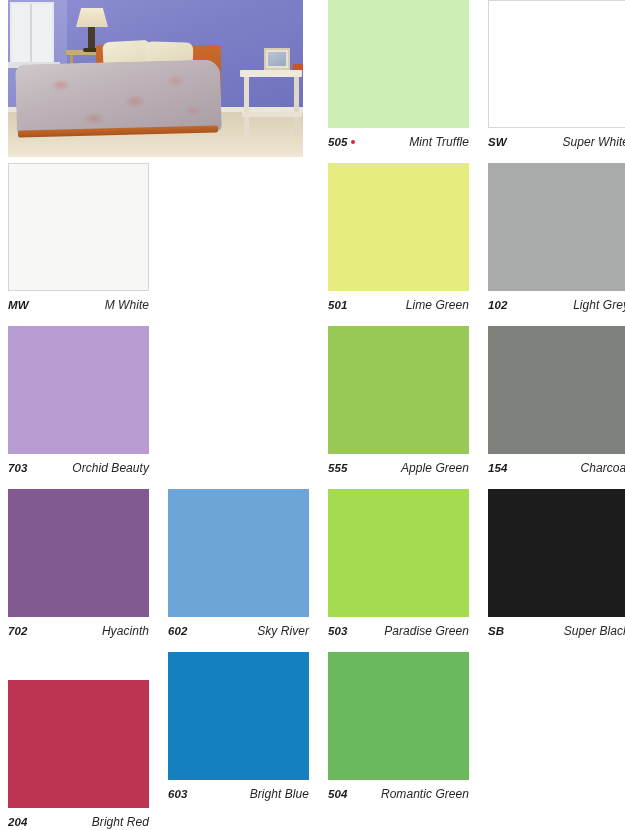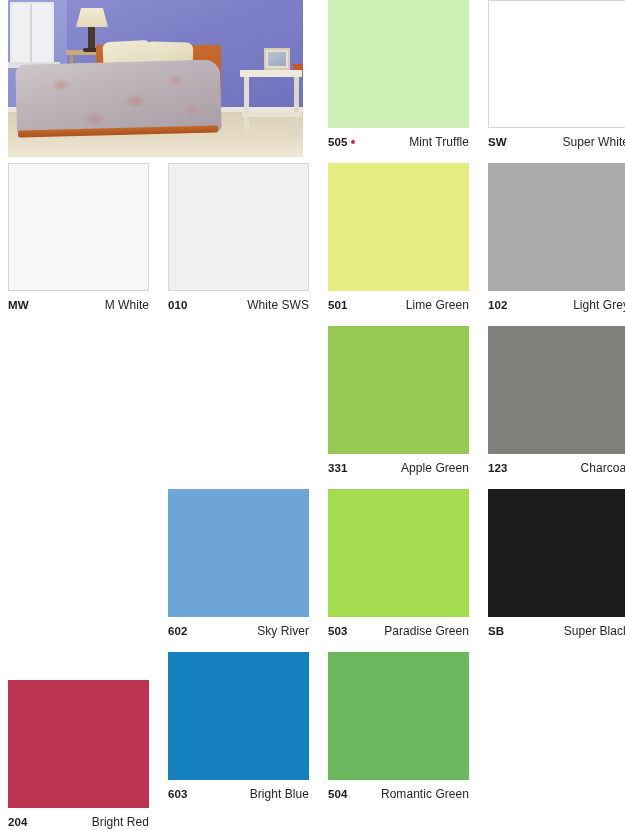--- a/index.html
+++ b/index.html
@@ -10,20 +10,21 @@
     background: #ffffff;
     font-family: "Liberation Sans", sans-serif;
   }
 
   .chart {
     width: 625px;
     height: 830px;
     position: relative;
     background: #ffffff;
     padding: 0;
+    font-style: italic;
   }
 
   .grid {
     display: grid;
     grid-template-columns: repeat(4, 160px);
     grid-template-rows: repeat(5, 163px);
     column-gap: 0px;
     row-gap: 0px;
     padding-left: 8px;
     padding-top: 0px;
@@ -269,53 +270,60 @@
           <span class="name">Super White</span>
         </div>
       </div>
       <div class="cell" style="grid-area: 2 / 1;">
         <div class="swatch bordered" style="background: rgb(247, 247, 246);"></div>
         <div class="caption">
           <span class="code">MW</span>
           <span class="name">M White</span>
         </div>
       </div>
-      <div class="cell" style="grid-area: 2 / 2;">
-        <div class="swatch bordered" style="background: rgb(239, 240, 240);"></div>
-        <div class="caption">
-          <span class="code">010</span>
-          <span class="name">White SWS</span>
-        </div>
-      </div>
       <div class="cell" style="grid-area: 2 / 3;">
         <div class="swatch" style="background: rgb(230, 237, 128);"></div>
         <div class="caption">
           <span class="code">501</span>
           <span class="name">Lime Green</span>
         </div>
       </div>
       <div class="cell" style="grid-area: 2 / 4;">
         <div class="swatch" style="background: rgb(169, 171, 170);"></div>
         <div class="caption">
           <span class="code">102</span>
           <span class="name">Light Grey</span>
         </div>
       </div>
+      <div class="cell" style="grid-area: 3 / 1;">
+        <div class="swatch" style="background: rgb(182, 156, 208);"></div>
+        <div class="caption">
+          <span class="code">703</span>
+          <span class="name">Orchid Beauty</span>
+        </div>
+      </div>
       <div class="cell" style="grid-area: 3 / 3;">
         <div class="swatch" style="background: rgb(152, 201, 86);"></div>
         <div class="caption">
-          <span class="code">331</span>
+          <span class="code">555</span>
           <span class="name">Apple Green</span>
         </div>
       </div>
       <div class="cell" style="grid-area: 3 / 4;">
         <div class="swatch" style="background: rgb(126, 129, 124);"></div>
         <div class="caption">
-          <span class="code">123</span>
+          <span class="code">154</span>
           <span class="name">Charcoal</span>
+        </div>
+      </div>
+      <div class="cell" style="grid-area: 4 / 1;">
+        <div class="swatch" style="background: rgb(128, 90, 144);"></div>
+        <div class="caption">
+          <span class="code">702</span>
+          <span class="name">Hyacinth</span>
         </div>
       </div>
       <div class="cell" style="grid-area: 4 / 2; border-radius: 26px;">
         <div class="swatch" style="background: rgb(109, 165, 217);"></div>
         <div class="caption">
           <span class="code">602</span>
           <span class="name">Sky River</span>
         </div>
       </div>
       <div class="cell" style="grid-area: 4 / 3;">

